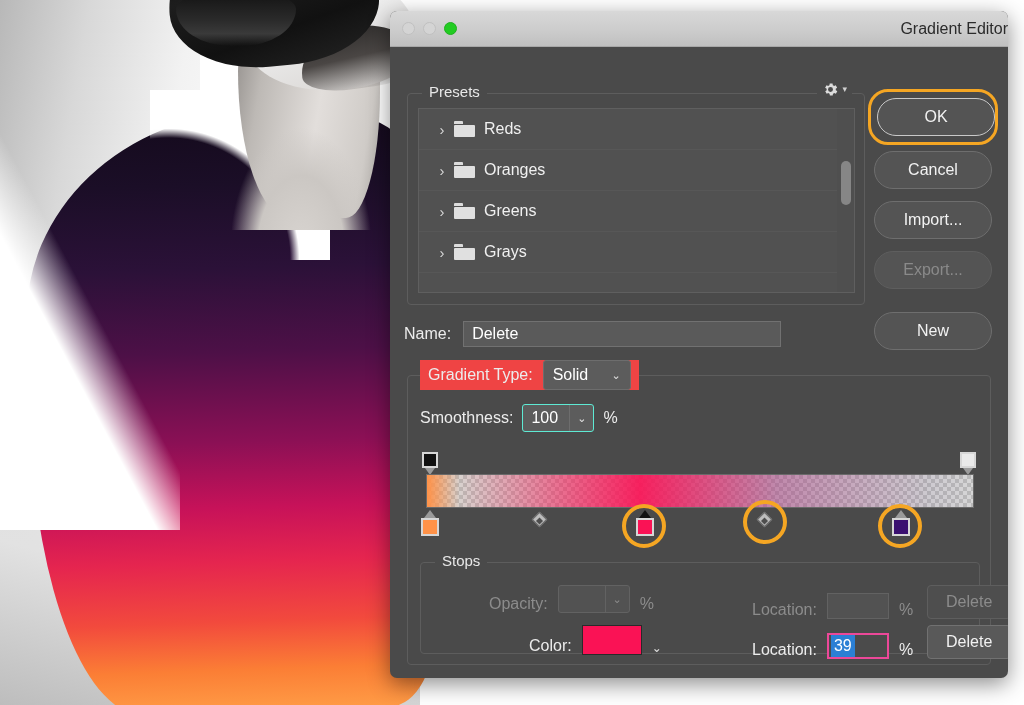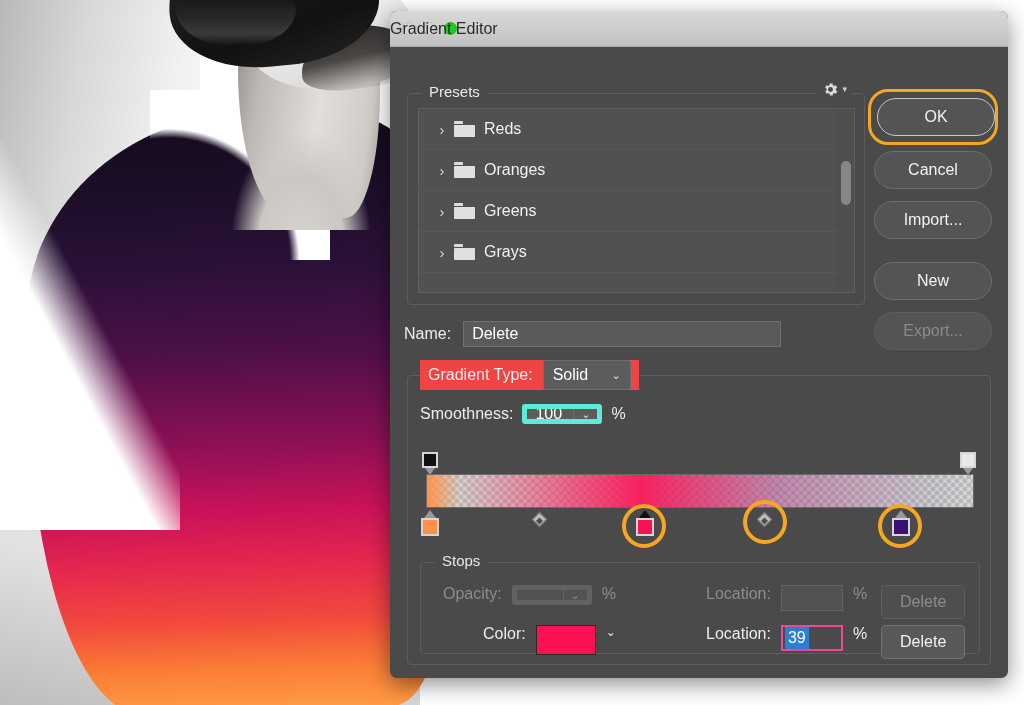--- a/index.html
+++ b/index.html
@@ -109,21 +109,21 @@
     background: linear-gradient(180deg, #d8d8d8 0%, #cdcdcd 52%, #c0c0c0 100%);
     border-bottom: 1px solid #a8a8a8;
     display: flex; align-items: center;
   }
   .traffic { display: flex; gap: 8px; margin-left: 12px; }
   .light { width: 13px; height: 13px; border-radius: 50%; }
   .light.close    { background: #d4d4d4; border: 1px solid #c0c0c0; }
   .light.minimize { background: #d4d4d4; border: 1px solid #c0c0c0; }
   .light.zoom     { background: #22cc22; border: 1px solid #1fb11f; }
   .title {
-    position: absolute; left: 0; right: 0; text-align: left;
+    position: absolute; left: 0; right: 0; text-align: right;
     font-size: 16px; color: #2b2b2b;
   }
 
   .body { position: relative; padding: 0; height: 631px; }
 
   
   .group {
     position: absolute;
     border: 1px solid #5d5d5d;
     border-radius: 4px;
@@ -241,24 +241,23 @@
     display: flex; align-items: center; justify-content: space-between;
     padding: 0 9px; gap: 12px; cursor: pointer;
   }
   .select .caret { font-size: 11px; color: #e0e0e0; }
 
   .smooth-row {
     position: absolute; left: 12px; top: 28px;
     display: flex; align-items: center; gap: 9px;
   }
   .stepper {
-    height: 20px; display: flex;
-    background: #5c5c5c; border: 5px solid #5eead4; border-radius: 3px;
+    height: 28px; display: flex;
+    background: #5c5c5c; border: 1px solid #5eead4; border-radius: 3px;
     overflow: hidden;
-    text-decoration: underline;
   }
   .stepper .val {
     min-width: 46px; padding: 0 8px;
     display: flex; align-items: center;
     color: #ffffff; font-size: 16px;
   }
   .stepper .arrow {
     width: 24px; border-left: 1px solid #6d6d6d;
     display: flex; align-items: center; justify-content: center;
     color: #e2e2e2; font-size: 11px; cursor: pointer;
@@ -330,21 +329,21 @@
   .ring {
     position: absolute;
     border: 4px solid #f5a623;
     border-radius: 50%;
     pointer-events: none;
   }
 
   
   #stops-group { position: absolute; left: 12px; top: 186px; width: 560px; height: 92px; }
   .stops-row {
-    position: absolute; display: flex; align-items: flex-start;
+    position: absolute; display: flex; align-items: flex-end; margin-left: 46px;
   }
   .stops-row .label.dim { color: #8c8c8c; }
   .stepper.dim { background: #525252; border-color: #626262; }
   .stepper.dim .val { color: #8c8c8c; }
   .stepper.dim .arrow { color: #8c8c8c; border-left-color: #626262; }
   .field-dim {
     width: 62px; height: 26px;
     background: #525252; border: 1px solid #626262;
   }
   .pct.dim { color: #8c8c8c; }
@@ -445,22 +444,22 @@
           </div>
         </div>
       </div>
 
       <div class="side-buttons">
         <div class="btn-ok-wrap">
           <div class="btn">OK</div>
         </div>
         <div class="btn">Cancel</div>
         <div class="btn">Import...</div>
+        <div class="btn disabled">Export...</div>
         <div class="btn btn-new">New</div>
-        <div class="btn disabled">Export...</div>
       </div>
 
       <div class="name-row">
         <span class="label">Name:</span>
         <span class="text-field">Delete</span>
       </div>
 
       <div class="group" id="gradient-group">
 
         <div class="gtype-row">

